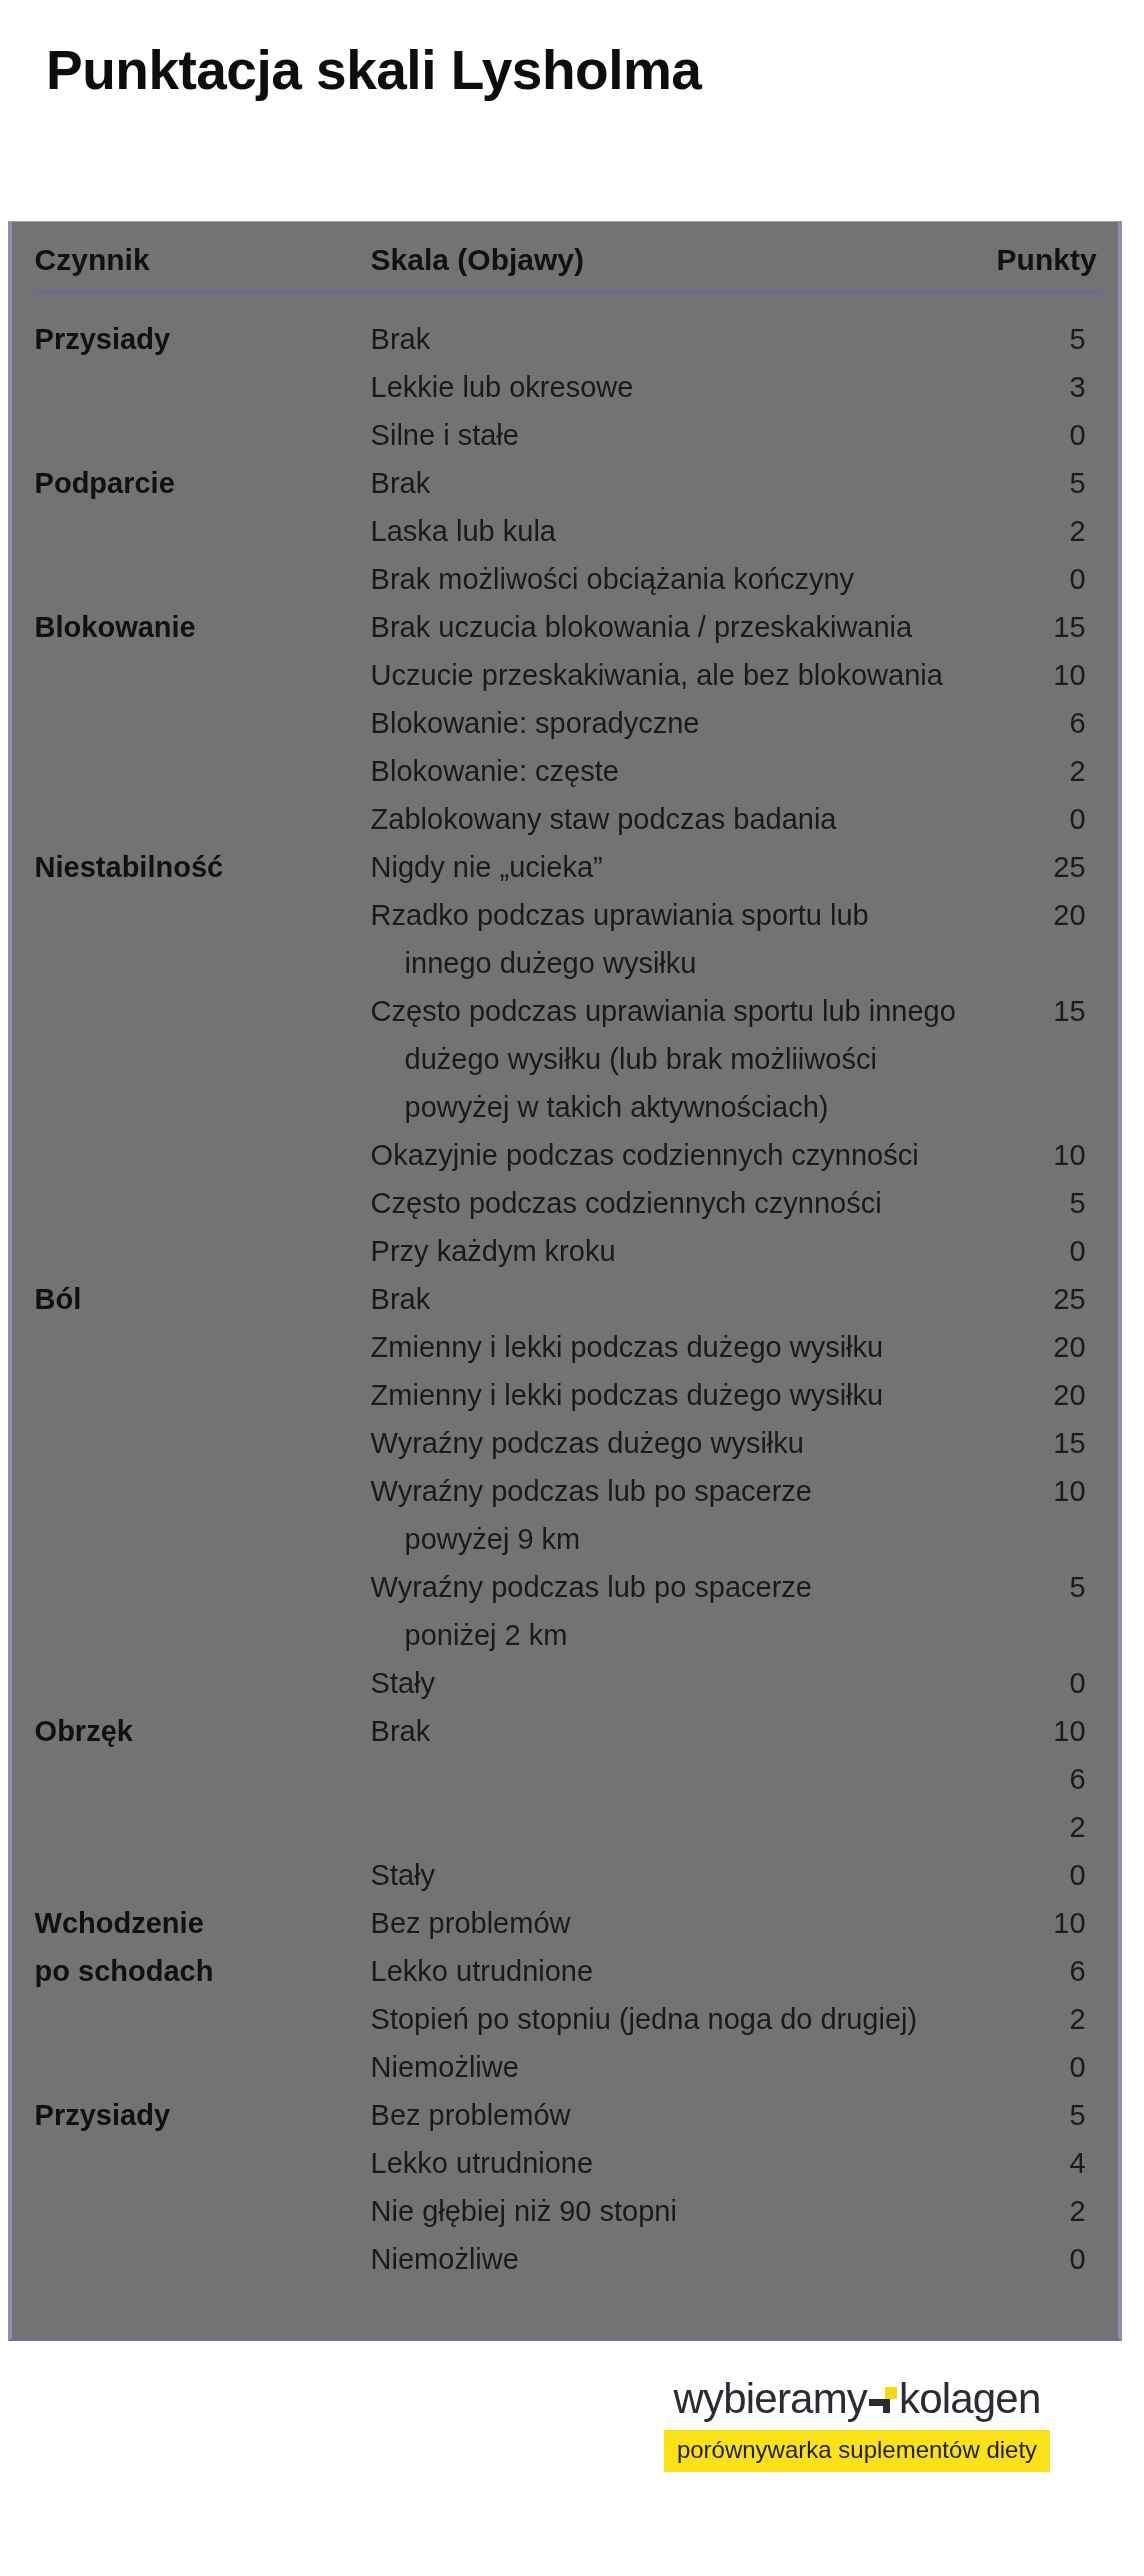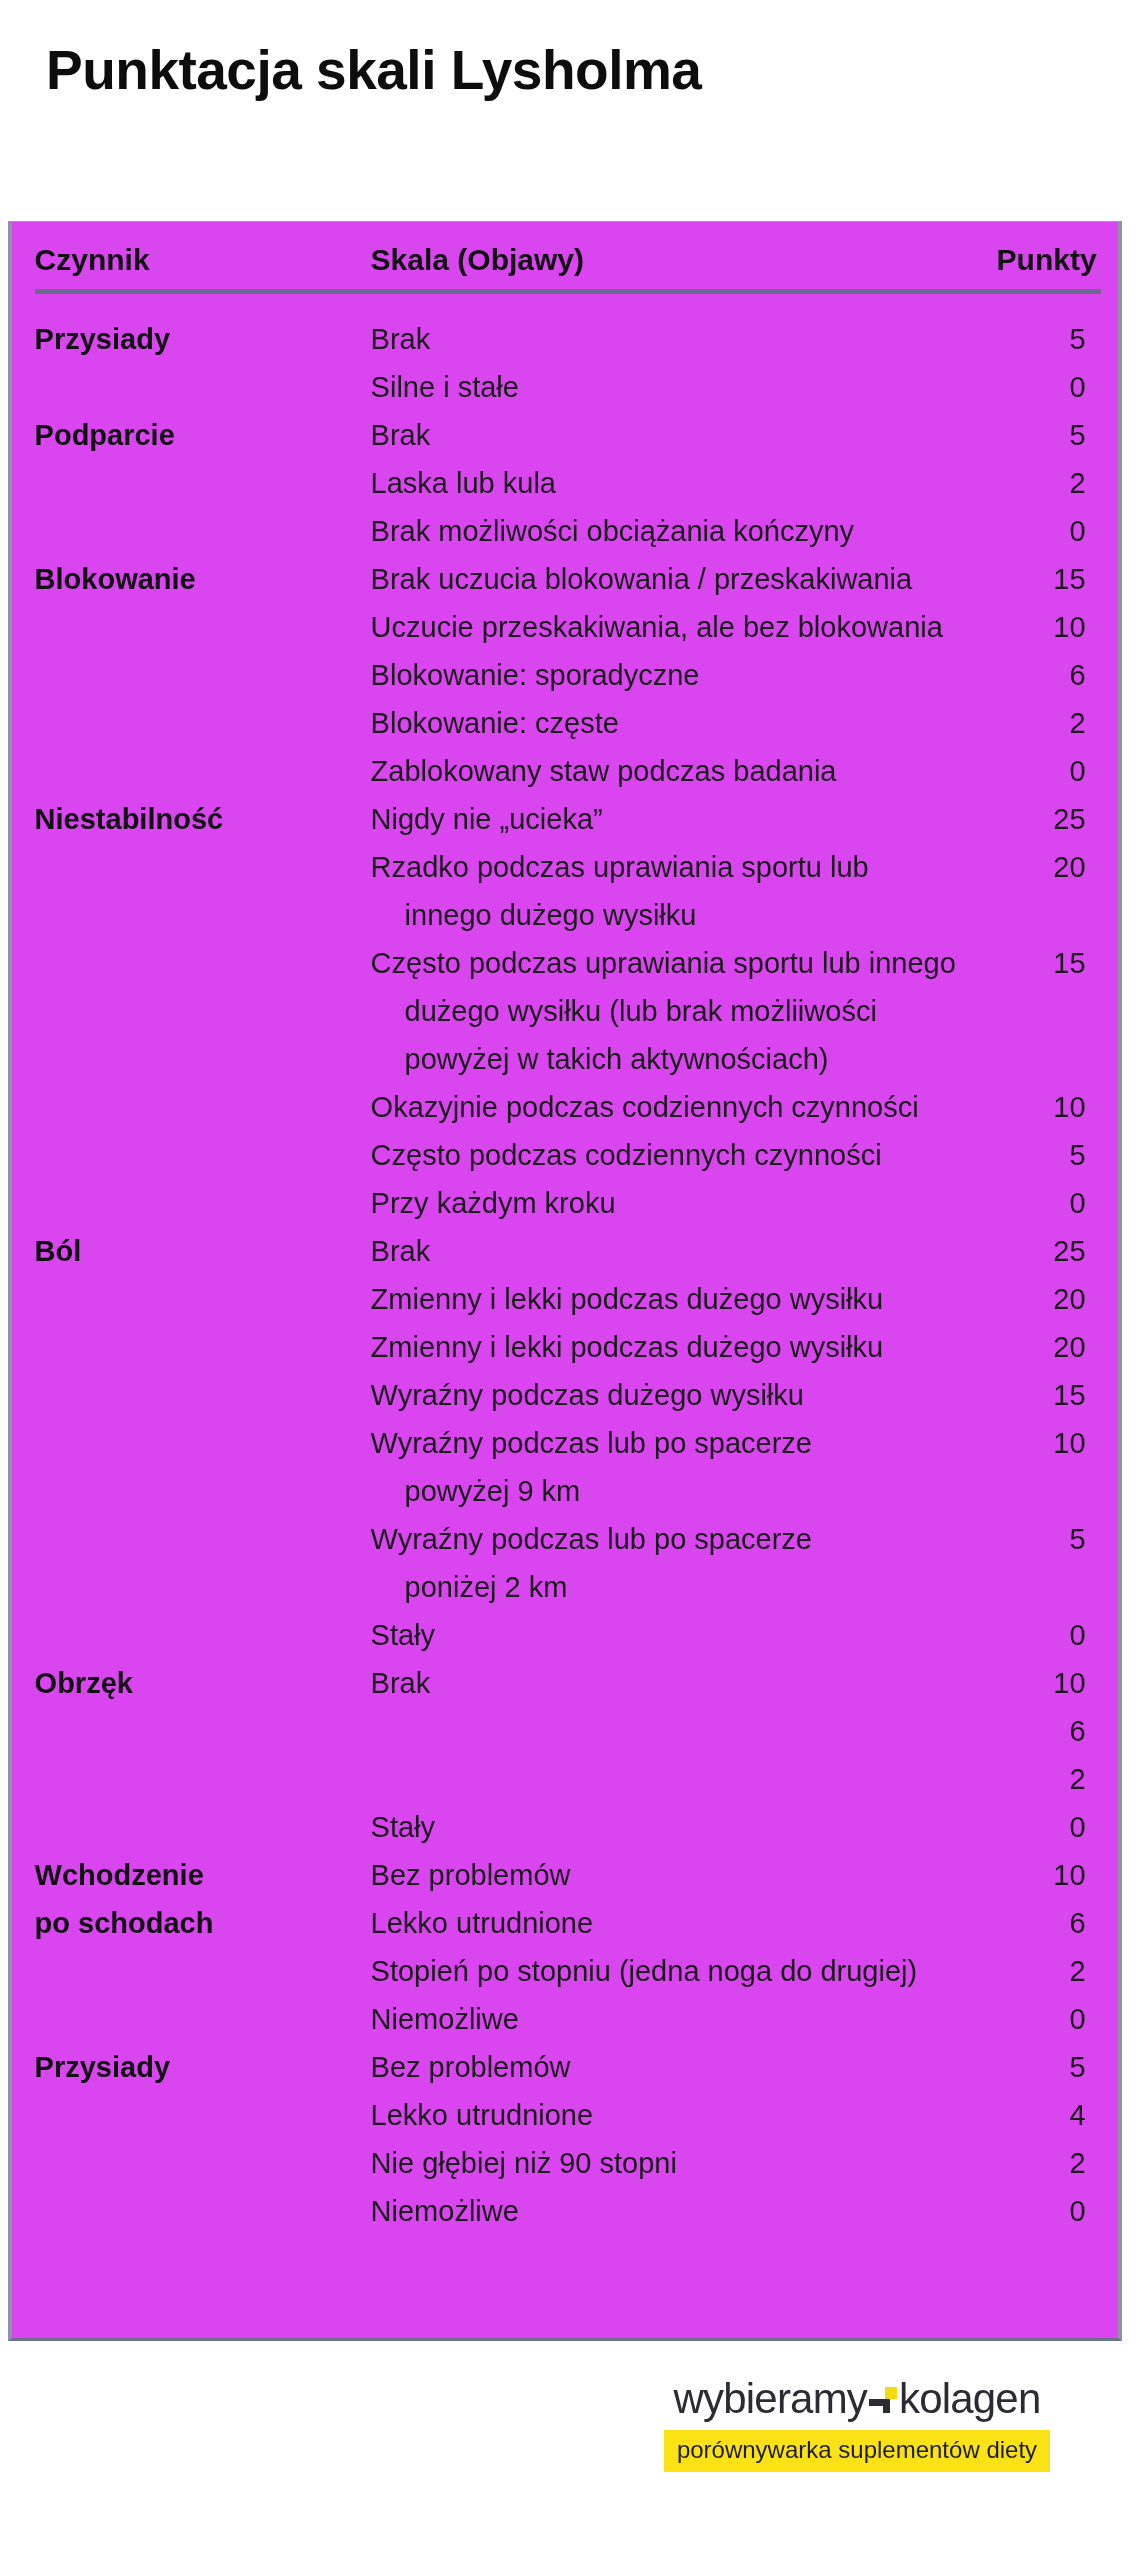--- a/index.html
+++ b/index.html
@@ -28,21 +28,21 @@
     white-space: nowrap;
   }
 
   
   .table-panel {
     position: absolute;
     left: 7.6px;
     top: 221px;
     width: 1114px;
     height: 2120px;
-    background: #d946ef;
+    background: #737373;
     border-left: 4.8px solid #8e90ae;
     border-right: 4.8px solid #8e90ae;
     border-top: 1.9px solid #9a9cb8;
     border-bottom: 3.8px solid #6e7090;
     box-sizing: border-box;
   }
 
   .table-inner {
     position: relative;
     width: 100%;
@@ -196,20 +196,25 @@
     <div class="head-rule"></div>
 
     <div class="tbody" id="tbody">
         <div class="row">
           <span class="cell-factor">Przysiady</span>
           <span class="cell-scale">Brak</span>
           <span class="cell-points" style="left: 1017px;">5</span>
         </div>
         <div class="row">
           <span class="cell-factor"></span>
+          <span class="cell-scale">Lekkie lub okresowe</span>
+          <span class="cell-points" style="left: 1017px;">3</span>
+        </div>
+        <div class="row">
+          <span class="cell-factor"></span>
           <span class="cell-scale">Silne i stałe</span>
           <span class="cell-points" style="left: 1017px;">0</span>
         </div>
         <div class="row">
           <span class="cell-factor">Podparcie</span>
           <span class="cell-scale">Brak</span>
           <span class="cell-points" style="left: 1017px;">5</span>
         </div>
         <div class="row">
           <span class="cell-factor"></span>

